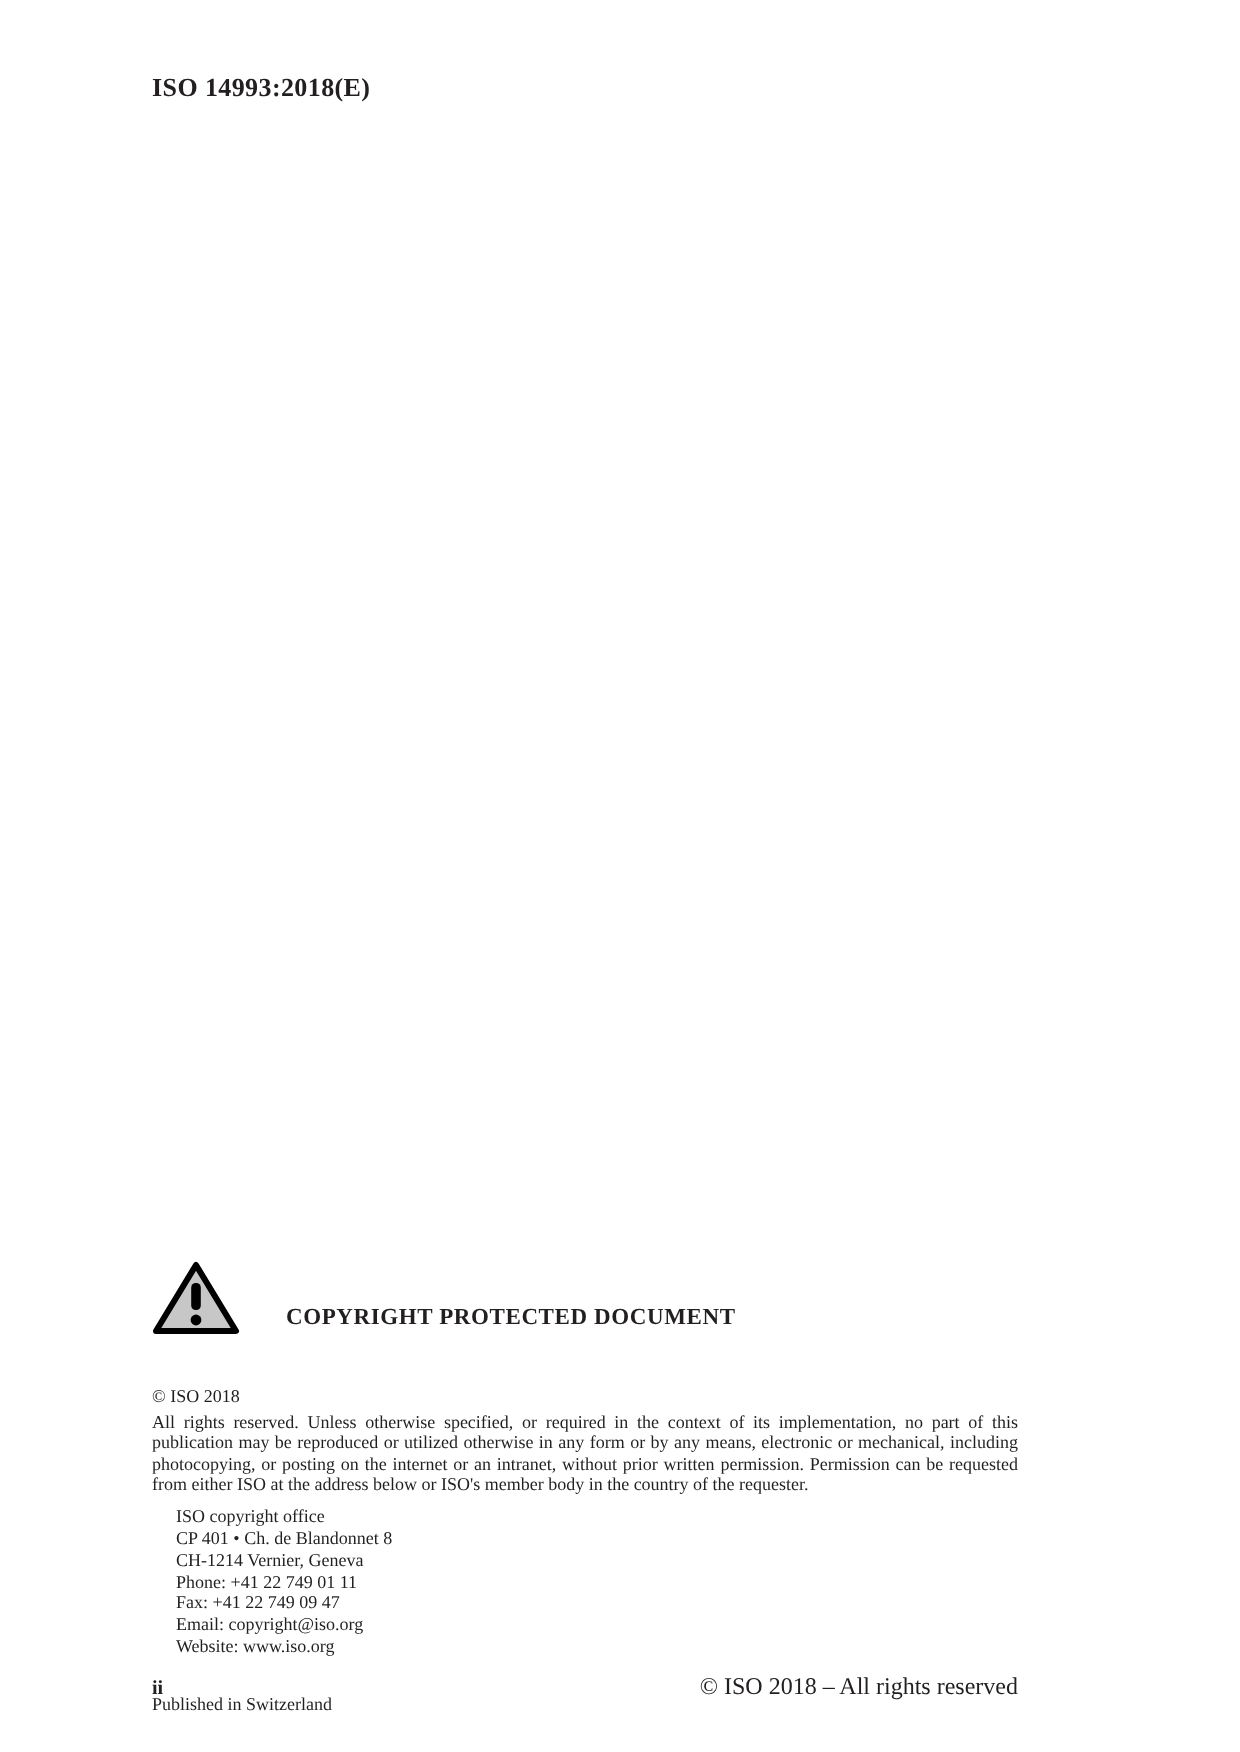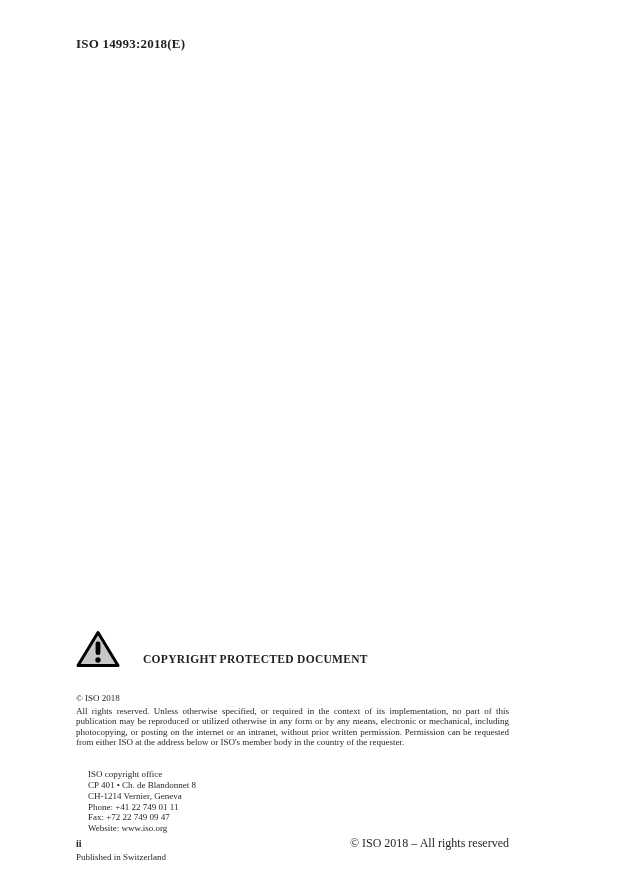--- a/index.html
+++ b/index.html
@@ -44,21 +44,21 @@
     margin-top: 25px;
     font-size: 9px;
   }
   .notice {
     margin-top: 3px;
     font-size: 9px;
     line-height: 10.3px;
     text-align: justify;
   }
   .address {
-    margin-top: 22px;
+    margin-top: 6px;
     margin-left: 12px;
     font-size: 9px;
     line-height: 10.8px;
     list-style: none;
   }
   .published-line {
     margin-top: 18px;
     font-size: 9px;
   }
   .footer {
@@ -100,21 +100,22 @@
 
     <div class="year-line">© ISO 2018</div>
 
     <div class="notice">All rights reserved. Unless otherwise specified, or required in the context of its implementation, no part of this publication may be reproduced or utilized otherwise in any form or by any means, electronic or mechanical, including photocopying, or posting on the internet or an intranet, without prior written permission. Permission can be requested from either ISO at the address below or ISO's member body in the country of the requester.</div>
 
     <div class="address">
       <div>ISO copyright office</div>
       <div>CP 401 • Ch. de Blandonnet 8</div>
       <div>CH-1214 Vernier, Geneva</div>
       <div>Phone: +41 22 749 01 11</div>
-      <div>Fax: +72 22 749 09 47</div>
+      <div>Fax: +41 22 749 09 47</div>
+      <div>Email: copyright@iso.org</div>
       <div>Website: www.iso.org</div>
     </div>
 
     <div class="published-line">Published in Switzerland</div>
 
   </div>
 
   <div class="footer">
     <span class="page-num">ii</span>
     <span class="footer-copyright">© ISO 2018 – All rights reserved</span>

